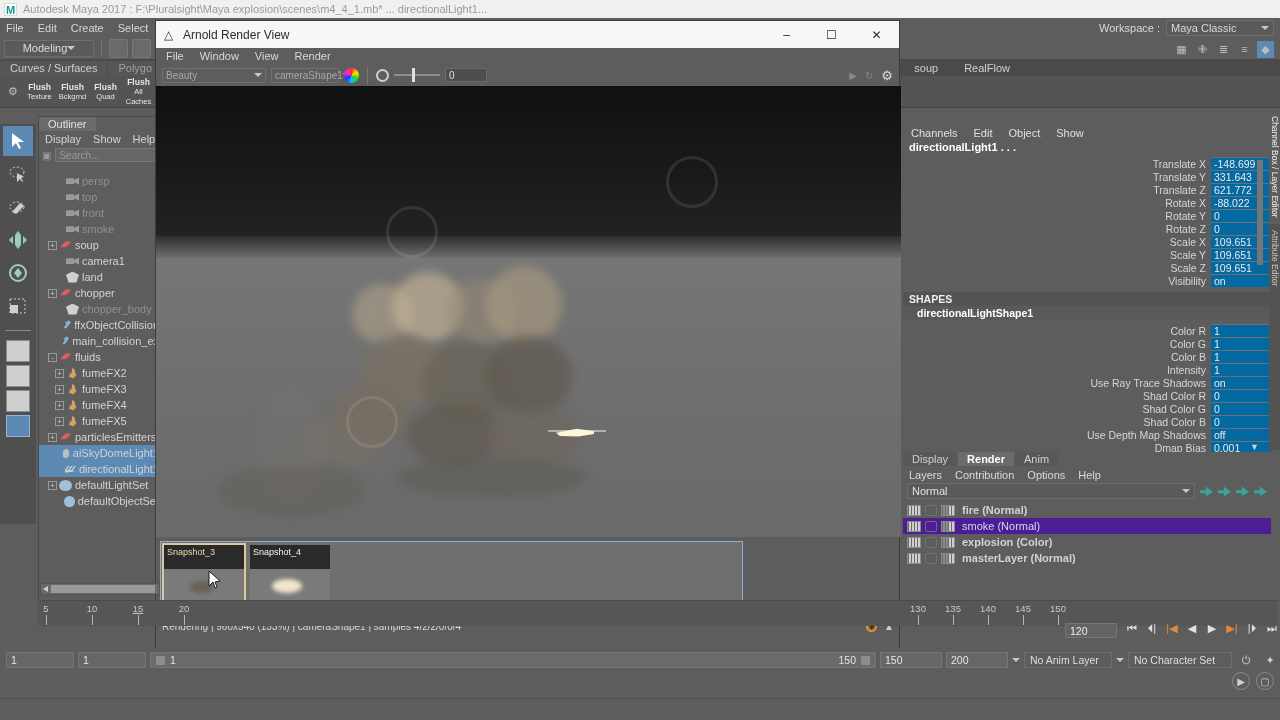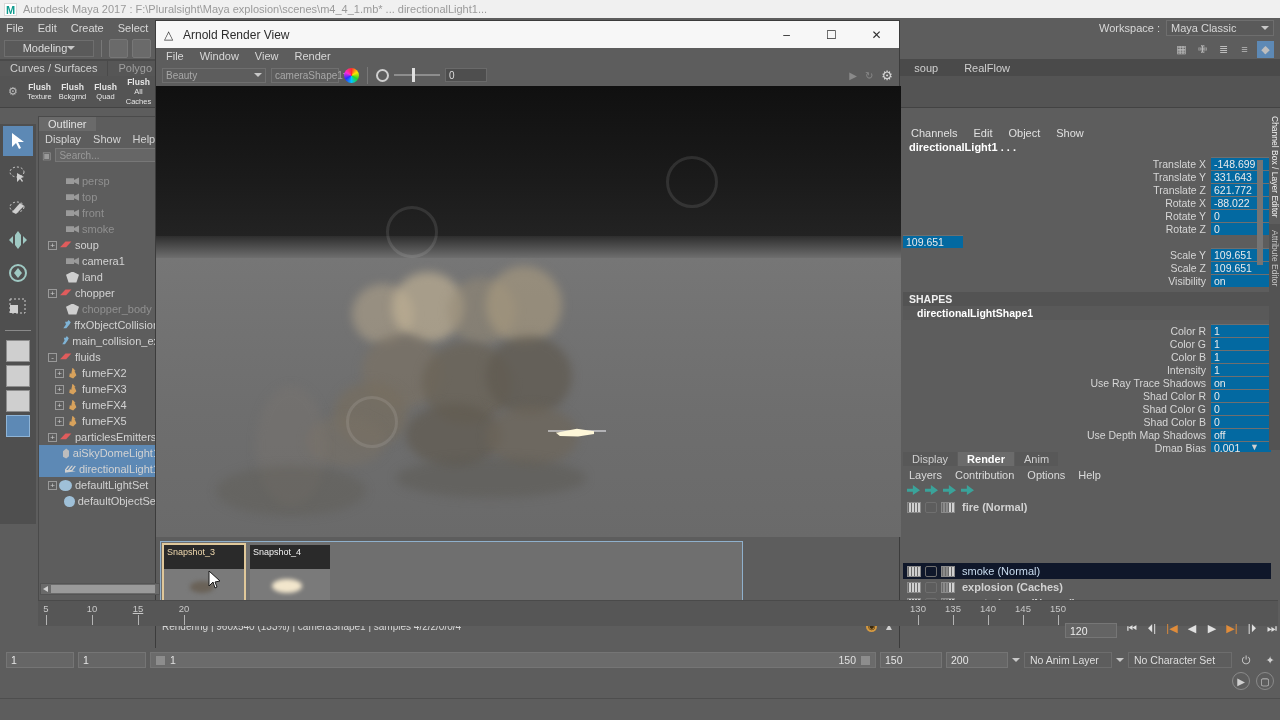--- a/index.html
+++ b/index.html
@@ -185,21 +185,21 @@
   .lp-tabs { display:flex; font-size:11px; }
   .lp-tab { padding:1px 9px; color:#cfcfcf; background:#585858; margin-right:1px; }
   .lp-tab.sel { background:#6b6b6b; color:#fff; font-weight:bold; }
   .lp-menu { display:flex; gap:13px; font-size:11px; padding:3px 0 2px 6px; color:#dadada; }
   .lp-combo-row { display:flex; align-items:center; gap:5px; padding:0 4px; }
   .lp-combo { flex:1; height:16px; background:#5a5a5a; border:1px solid #6d6d6d; font-size:11px;
      color:#e0e0e0; display:flex; align-items:center; justify-content:space-between; padding:0 4px; }
   .lp-ico { width:13px;height:13px;background:#3aa39a; clip-path:polygon(0 45%,45% 45%,45% 15%,100% 55%,45% 92%,45% 68%,0 68%); }
   .layer-rows { margin-top:3px; }
   .layer-row { display:flex; align-items:center; height:16px; font-size:11px; padding-left:4px; gap:4px; }
-  .layer-row.sel { background:#0f172a;margin-top:48px; }
+  .layer-row.sel { background:#4c1d95; }
   .vbox { width:14px;height:11px;background:#cfcfcf;border:1px solid #8a8a8a;
      background-image:repeating-linear-gradient(90deg,#6a6a6a 0 1px,transparent 1px 3px); }
   .vbox.half { background-image:repeating-linear-gradient(90deg,#6a6a6a 0 1px,transparent 1px 3px),linear-gradient(90deg,#8a8a8a 50%,#cfcfcf 50%); }
   .vdot { width:12px;height:11px;border:1px solid #6f6f6f;border-radius:2px; }
   .layer-name { margin-left:3px; font-weight:bold; }
   .layer-row.sel .layer-name { color:#c9dcef; font-weight:normal; }
 
   .vtabs { position:absolute; right:0; top:110px; width:11px; height:340px; background:#535353; }
   .vtab { writing-mode:vertical-rl; font-size:8.5px; color:#c4c4c4; padding:6px 0; text-align:center; width:11px; }
   .vtab.sel { color:#f0f0f0; background:#5d5d5d; }
@@ -611,20 +611,21 @@
         </div>
         <div class="chan-row">
           <span class="nm">Rotate Y</span>
           <span class="vl">0</span>
         </div>
         <div class="chan-row">
           <span class="nm">Rotate Z</span>
           <span class="vl">0</span>
         </div>
         <div class="chan-row">
+          <span class="nm">Scale X</span>
           <span class="vl">109.651</span>
         </div>
         <div class="chan-row">
           <span class="nm">Scale Y</span>
           <span class="vl">109.651</span>
         </div>
         <div class="chan-row">
           <span class="nm">Scale Z</span>
           <span class="vl">109.651</span>
         </div>
@@ -691,20 +692,24 @@
       <div class="lp-tab sel">Render</div>
       <div class="lp-tab">Anim</div>
     </div>
     <div class="lp-menu">
       <span>Layers</span>
       <span>Contribution</span>
       <span>Options</span>
       <span>Help</span>
     </div>
     <div class="lp-combo-row">
+      <div class="lp-combo">
+        <span>Normal</span>
+        <span class="caret"></span>
+      </div>
       <div class="lp-ico"></div>
       <div class="lp-ico"></div>
       <div class="lp-ico"></div>
       <div class="lp-ico"></div>
     </div>
     <div class="layer-rows" id="layer-rows">
         <div class="layer-row">
           <span class="vbox"></span>
           <span class="vdot"></span>
           <span class="vbox half"></span>
@@ -713,21 +718,21 @@
         <div class="layer-row sel">
           <span class="vbox"></span>
           <span class="vdot"></span>
           <span class="vbox half"></span>
           <span class="layer-name">smoke (Normal)</span>
         </div>
         <div class="layer-row">
           <span class="vbox"></span>
           <span class="vdot"></span>
           <span class="vbox half"></span>
-          <span class="layer-name">explosion (Caches)</span>
+          <span class="layer-name">explosion (Color)</span>
         </div>
         <div class="layer-row">
           <span class="vbox"></span>
           <span class="vdot"></span>
           <span class="vbox half"></span>
           <span class="layer-name">masterLayer (Normal)</span>
         </div>
       </div>
   </div>
 

